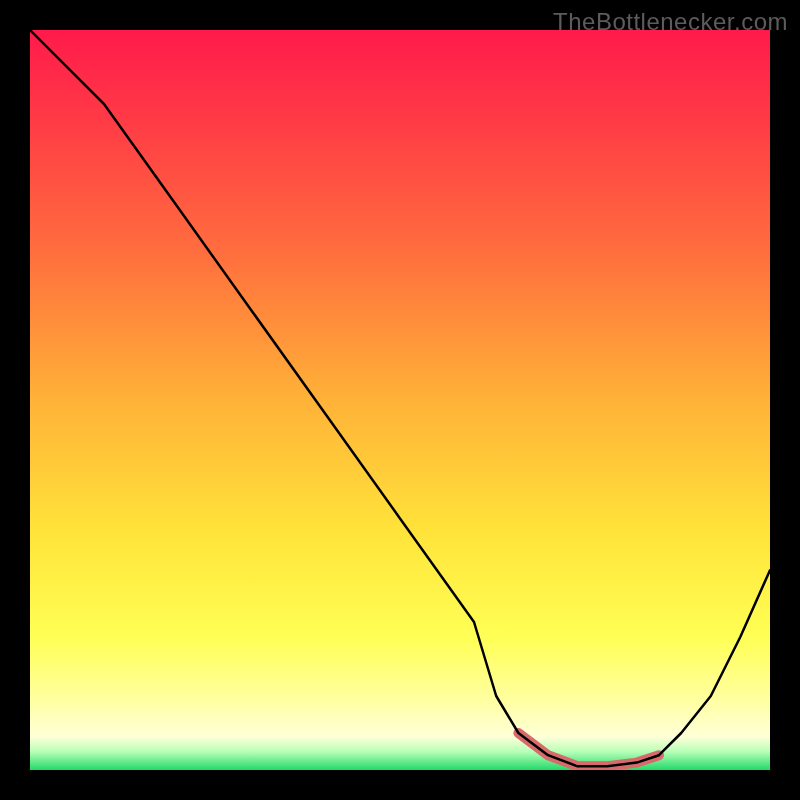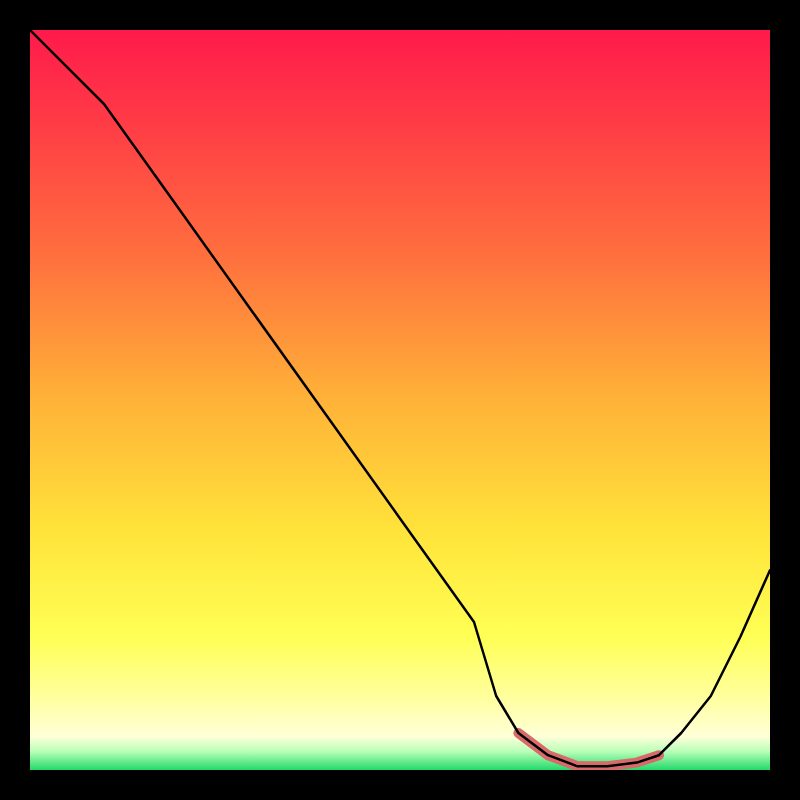--- a/index.html
+++ b/index.html
@@ -48,20 +48,21 @@
     stroke: #d86a6a;
     stroke-width: 10;
     stroke-linecap: round;
     stroke-linejoin: round;
   }
 </style>
 </head>
 <body>
 
 <div class="container">
+  <div class="watermark">TheBottlenecker.com</div>
 
   <div class="plot">
     <svg viewBox="0 0 740 740" width="740" height="740">
       <defs>
         <linearGradient id="bg-grad" x1="0" y1="0" x2="0" y2="1">
             <stop offset="0%" stop-color="#ff1a4b"></stop>
             <stop offset="12%" stop-color="#ff3a46"></stop>
             <stop offset="30%" stop-color="#ff6e3e"></stop>
             <stop offset="50%" stop-color="#ffb238"></stop>
             <stop offset="68%" stop-color="#ffe43a"></stop>

